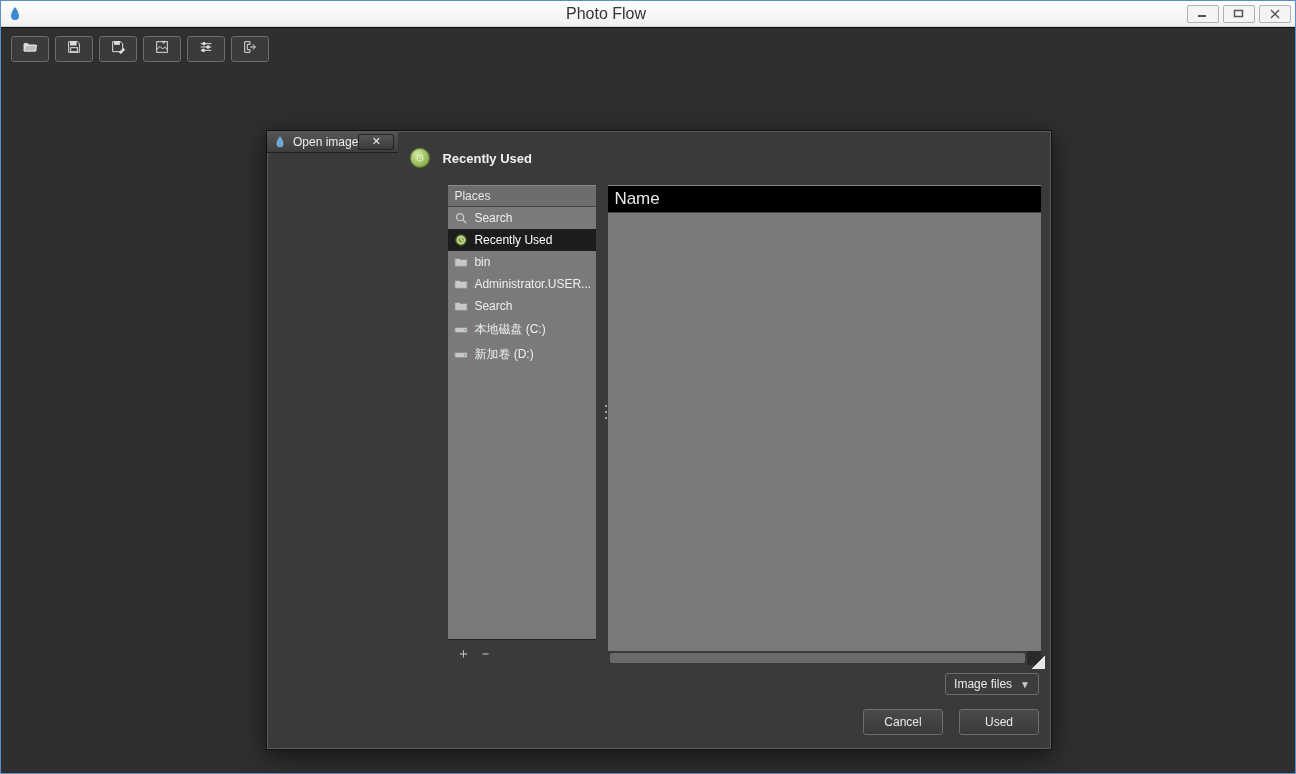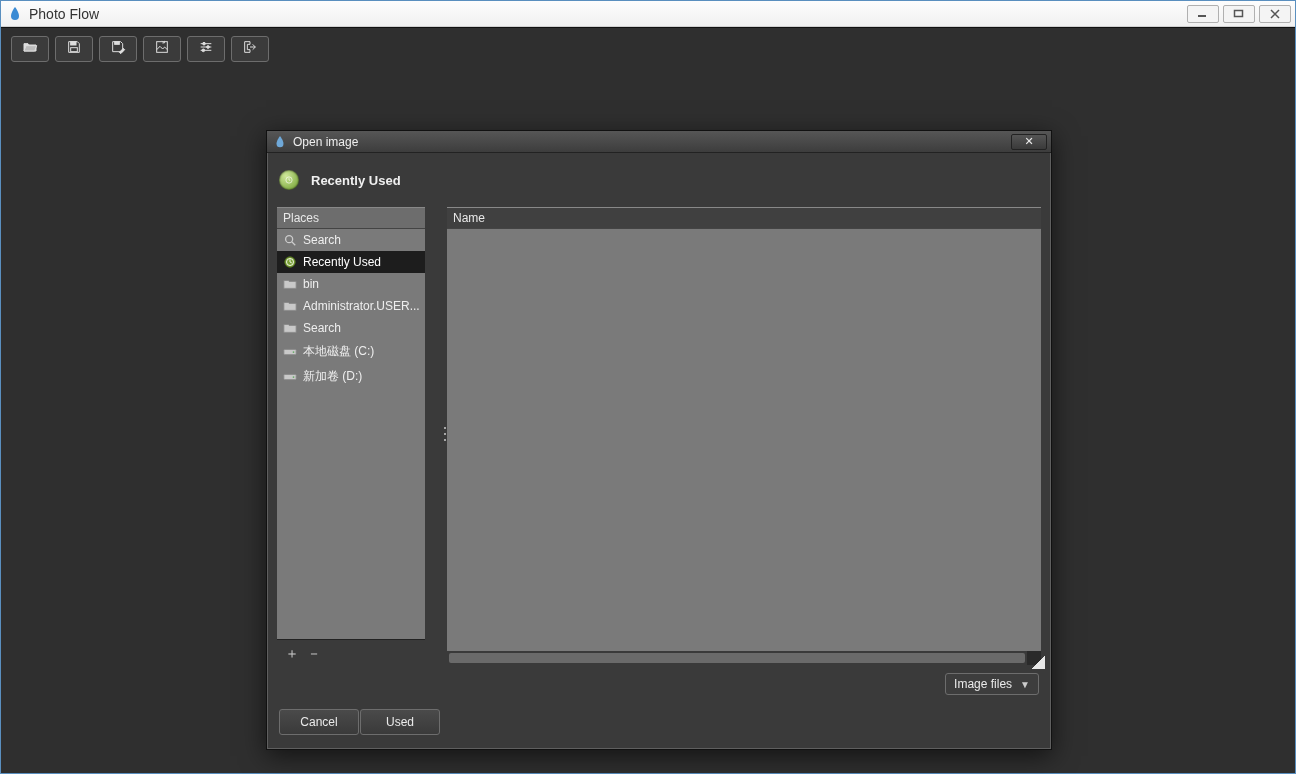--- a/index.html
+++ b/index.html
@@ -13,21 +13,21 @@
       display: flex; flex-direction: column;
     }
     .app-titlebar {
       height: 26px;
       background: linear-gradient(#fdfdfd, #f1f1f1);
       display: flex; align-items: center;
       border-bottom: 1px solid #d0d0d0;
       padding: 0 4px;
     }
     .app-titlebar .app-icon { width: 16px; height: 16px; margin: 0 6px 0 2px; display:flex; align-items:center; justify-content:center;}
-    .app-titlebar .title { font-size: 14px; color: #333; flex: 1; }
+    .app-titlebar .title { font-size: 16px; color: #333; flex: 1; text-align: center; }
     .win-controls { display: flex; gap: 0; }
     .win-btn {
       width: 32px; height: 18px;
       border: 1px solid #b0b0b0; border-radius: 2px;
       background: #f4f4f4; margin-left: 4px;
       display: flex; align-items: center; justify-content: center;
       font-size: 10px; color: #444; cursor: default;
     }
 
     .app-body {
@@ -49,21 +49,21 @@
     .tbtn svg { width: 16px; height: 16px; fill: none; stroke: #ddd; stroke-width: 1.5; }
 
     
     .dialog {
       position: absolute;
       left: 265px; top: 102px;
       width: 786px; height: 620px;
       background: #3a3a3a;
       border: 1px solid #111;
       box-shadow: 0 0 0 1px #5f5f5f inset, 0 6px 24px rgba(0,0,0,0.6);
-      display: flex; flex-direction: column;
+      display: flex; flex-direction: row;
     }
     .dlg-titlebar {
       height: 22px;
       background: linear-gradient(#565656, #3d3d3d);
       border-bottom: 1px solid #222;
       display: flex; align-items: center; padding: 0 4px;
     }
     .dlg-titlebar .dlg-icon { width: 14px; height: 14px; margin: 0 6px 0 2px; display:flex;align-items:center;justify-content:center;}
     .dlg-titlebar .dlg-title { font-size: 12px; color: #eee; flex: 1; }
     .dlg-close {
@@ -82,23 +82,24 @@
     }
     .path-icon {
       width: 20px; height: 20px; border-radius: 50%;
       background: radial-gradient(circle at 35% 30%, #cfe89a, #6b9b2a);
       box-shadow: inset 0 0 2px #000;
       display:flex;align-items:center;justify-content:center;
     }
     .path-label { color: #f0f0f0; font-size: 13px; font-weight: bold; }
 
     .browser {
-      flex: 1; display: flex; gap: 22px;
+      flex: 1; display: flex; gap: 12px;
       padding: 0 10px 0 10px;
       min-height: 0;
+      margin-left: 40px;
     }
 
     .places {
       width: 148px; display:flex; flex-direction:column;
       background: #2e2e2e;
     }
     .places-header {
       background: #6d6d6d; color: #e8e8e8; font-size: 12px;
       padding: 3px 6px; border-top:1px solid #888; border-bottom:1px solid #444;
     }
@@ -118,21 +119,21 @@
       border-top:1px solid #222;
     }
     .pf-btn { color:#ccc; font-size:14px; line-height:1; }
 
     .filepane {
       flex:1; display:flex; flex-direction:column;
       background:#7a7a7a;
       position: relative;
     }
     .file-header {
-      background:#404040; color:#e8e8e8; font-size:12px;
+      background:#000000; color:#e8e8e8; font-size:17px;
       padding:3px 6px; border-top:1px solid #888; border-bottom:1px solid #444;
     }
     .file-body { flex:1; background:#7a7a7a; }
     .file-hscroll {
       height:14px; background:#3a3a3a; display:flex; align-items:center;
     }
     .file-hscroll .thumb { height:10px; background:#6a6a6a; flex:1; margin:0 2px; border-radius:2px; }
     .file-hscroll .arrow { width:14px; height:14px; background:#2a2a2a; }
     .filepane .resize-handle {
       position:absolute; right:-4px; bottom:-4px; width:14px; height:14px;
@@ -149,21 +150,21 @@
     }
     .dropdown {
       border:1px solid #6d6d6d; border-radius:3px;
       background:#3d3d3d; color:#eaeaea; font-size:12px;
       padding: 3px 8px; display:flex; align-items:center; gap:8px;
       min-width: 90px; justify-content: space-between; margin-left: 11px;
     }
     .dropdown .chev { font-size:10px; color:#ccc; }
 
     .buttons-row {
-      display:flex; gap:1px;
+      display:flex; justify-content:flex-end; gap:16px;
       padding: 14px 12px 14px 12px;
     }
     .dbtn {
       min-width: 80px; text-align:center;
       border:1px solid #6d6d6d; border-radius:3px;
       background: linear-gradient(#4a4a4a,#3a3a3a);
       color:#eaeaea; font-size:12px;
       padding: 5px 14px;
     }
   </style>

